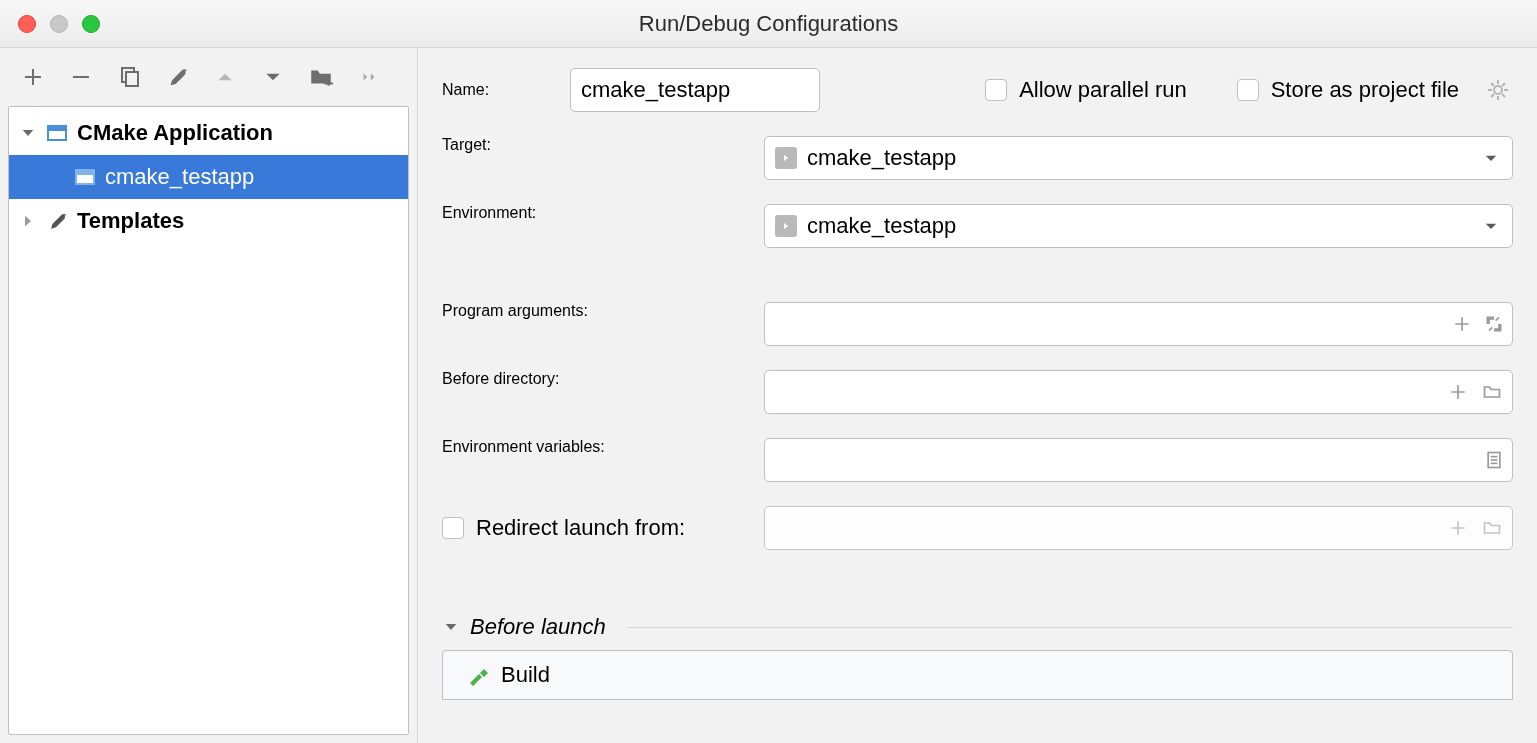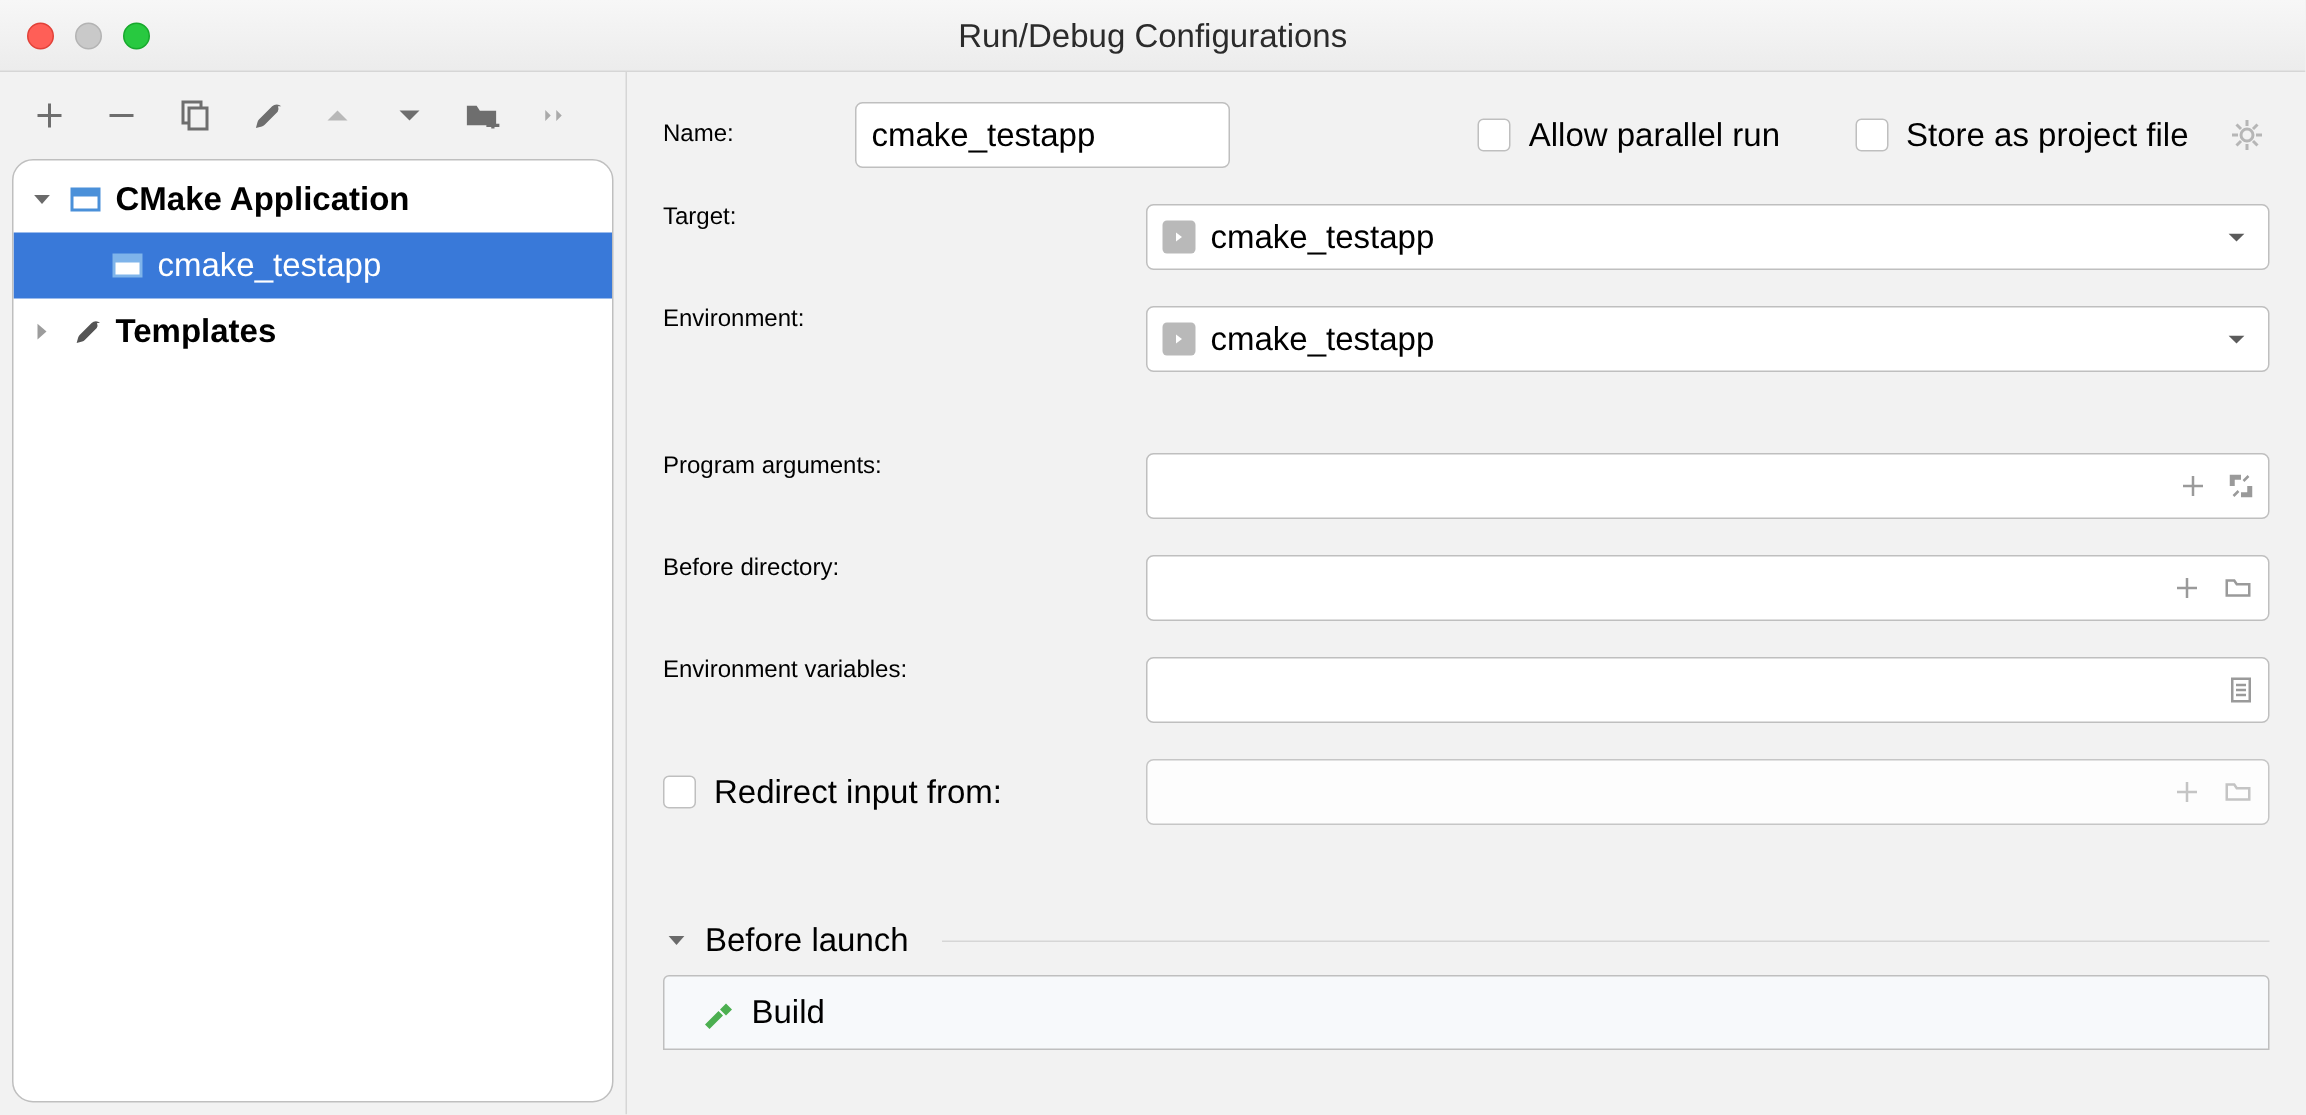--- a/index.html
+++ b/index.html
@@ -53,21 +53,21 @@
   .toolbar{
     height:58px;display:flex;align-items:center;gap:18px;
     padding:0 18px;
   }
   .tb-btn{width:30px;height:30px;display:flex;align-items:center;justify-content:center;cursor:default;}
 
   .tree{
     flex:1;
     background:#fff;
     border:1px solid var(--border);
-    border-radius:14px;
+    border-radius:2px;
     margin:0 8px 8px 8px;
     overflow:hidden;
     padding-top:4px;
   }
   .tree-row{
     height:44px;display:flex;align-items:center;
     padding-left:10px;gap:8px;
     white-space:nowrap;
   }
   .tree-row.l2{padding-left:64px;}
@@ -99,21 +99,21 @@
   .chklabel{font-size:22px;}
 
   .toprow{display:flex;align-items:center;gap:18px;}
   .toprow .spacer{flex:1;}
   .toprow .group{display:flex;align-items:center;gap:12px;}
 
   svg{display:block;}
 
   
   .section{margin-top:40px;}
-  .section-hdr{display:flex;align-items:center;gap:10px;}
+  .section-hdr{display:flex;align-items:center;gap:10px;font-style:italic;}
   .section-hdr .hline{flex:1;height:1px;background:var(--line);margin-left:12px;}
   .bl-list{
     margin-top:10px;
     border:1px solid var(--border);background:#f7f9fb;
     border-radius:4px 4px 0 0;
     height:50px;display:flex;align-items:center;padding-left:24px;gap:10px;
   }
 
   
   .exec-badge{
@@ -344,21 +344,21 @@
                 <line x1="8" y1="16" x2="16" y2="16" stroke="#9a9a9a" stroke-width="2"></line>
               </svg>
           </span>
         </div>
       </div>
     </div>
 
     <div class="row">
       <div style="width:300px;display:flex;align-items:center;gap:12px;">
         <div class="check"></div>
-        <span class="chklabel">Redirect input from:</span>
+        <span class="chklabel">Redirect launch from:</span>
       </div>
       <div class="field" style="opacity:.85">
         <span class="value"></span>
         <div class="inline-icons">
           <span>
             <svg width="20" height="20" viewBox="0 0 24 24">
                 <path d="M11 4h2v16h-2zM4 11h16v2H4z" fill="#bdbdbd"></path>
               </svg>
           </span>
           <span>

